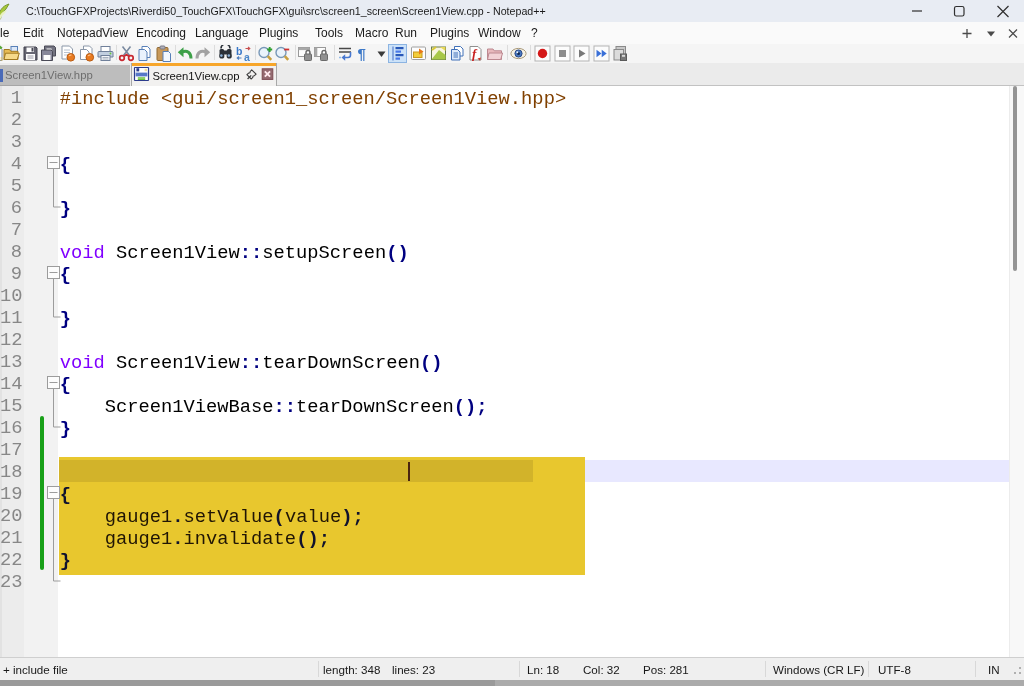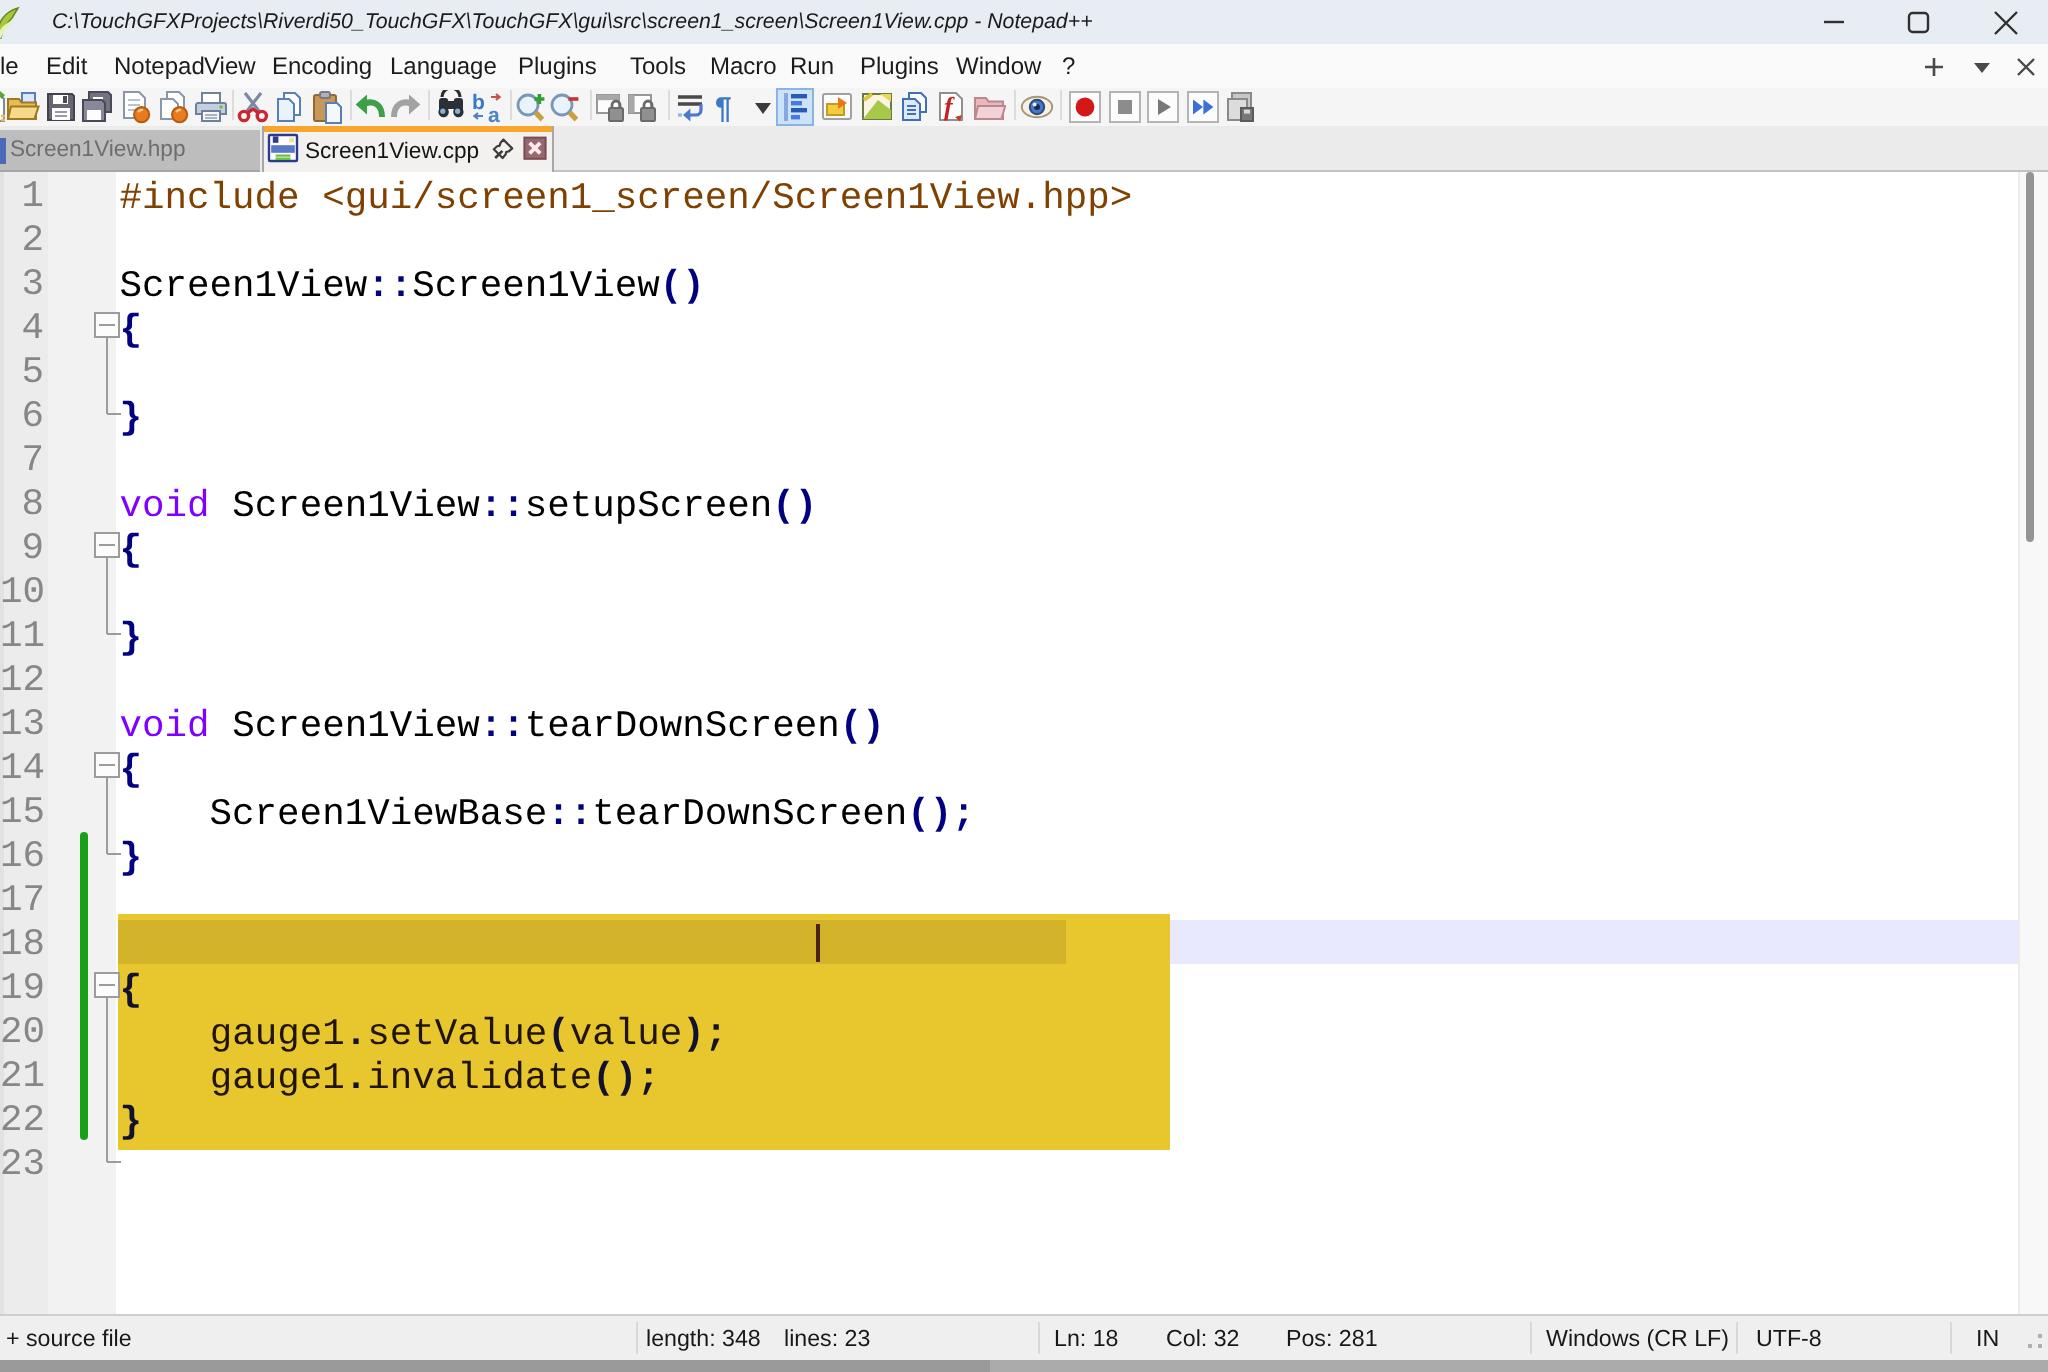--- a/index.html
+++ b/index.html
@@ -1,21 +1,21 @@
 <!DOCTYPE html>
 <html><head>
 <meta charset="utf-8">
 <style>
   html,body{margin:0;padding:0;}
   body{width:1024px;height:686px;position:relative;overflow:hidden;background:#fff;
        font-family:"Liberation Sans",sans-serif;}
   .abs{position:absolute;}
   
   #titlebar{left:0;top:0;width:1024px;height:22px;background:#e8ecf3;}
-  #title-txt{left:26px;top:0;height:22px;line-height:23px;font-size:10.65px;color:#1b1b1b;white-space:pre;font-style:italic;}
+  #title-txt{left:26px;top:0;height:22px;line-height:23px;font-size:10.65px;color:#1b1b1b;white-space:pre;}
   #menubar{left:0;top:22px;width:1024px;height:22px;background:#fafafa;}
   .mi{position:absolute;top:0;height:22px;line-height:23px;font-size:12px;color:#1b1b1b;}
   #toolbar{left:0;top:44px;width:1024px;height:19px;background:#f5f5f5;}
   .tsep{position:absolute;top:1px;width:1px;height:15px;background:#dcdcdc;}
   .ticon{position:absolute;top:1px;width:17px;height:17px;}
   #tabbar{left:0;top:63px;width:1024px;height:23px;background:#ebebeb;}
   #tab1{left:0;top:2px;width:130px;height:21px;background:#bdbdbd;position:absolute;}
   #tab1 .txt{position:absolute;left:5px;top:0;height:21px;line-height:21px;font-size:11.3px;color:#6e6e6e;}
   #tab1 .icsliver{position:absolute;left:0;top:4px;width:3px;height:13px;background:#4a6ab8;}
   #tab2{left:130.5px;top:0;width:146.5px;height:23px;background:#f2f1f0;position:absolute;
@@ -323,41 +323,40 @@
       <g fill="#fcfcfc">
         <rect x="47.5" y="70.5" width="12" height="12"></rect>
         <rect x="47.5" y="180.5" width="12" height="12"></rect>
         <rect x="47.5" y="290.5" width="12" height="12"></rect>
         <rect x="47.5" y="400.5" width="12" height="12"></rect>
       </g>
       <path d="M49.5 76.5 H57.5 M49.5 186.5 H57.5 M49.5 296.5 H57.5 M49.5 406.5 H57.5"></path>
     </g>
   </svg>
   <div class="cl" style="top:1.5px"><span class="pp">#include &lt;gui/screen1_screen/Screen1View.hpp&gt;</span></div>
-  <div class="cl" style="top:45.5px">Screen1View<span class="op">::</span>Screen1View<span class="op">()</span></div>
   <div class="cl" style="top:67.5px"><span class="op">{</span></div>
   <div class="cl" style="top:111.5px"><span class="op">}</span></div>
   <div class="cl" style="top:155.5px"><span class="kw">void</span> Screen1View<span class="op">::</span>setupScreen<span class="op">()</span></div>
   <div class="cl" style="top:177.5px"><span class="op">{</span></div>
   <div class="cl" style="top:221.5px"><span class="op">}</span></div>
   <div class="cl" style="top:265.5px"><span class="kw">void</span> Screen1View<span class="op">::</span>tearDownScreen<span class="op">()</span></div>
   <div class="cl" style="top:287.5px"><span class="op">{</span></div>
   <div class="cl" style="top:309.5px">    Screen1ViewBase<span class="op">::</span>tearDownScreen<span class="op">();</span></div>
   <div class="cl" style="top:331.5px"><span class="op">}</span></div>
   <div class="cl" style="top:397.5px"><span class="opy">{</span></div>
   <div class="cl" style="top:419.5px">    <span class="idy">gauge1</span><span class="opy">.</span><span class="idy">setValue</span><span class="opy">(</span><span class="idy">value</span><span class="opy">);</span></div>
   <div class="cl" style="top:441.5px">    <span class="idy">gauge1</span><span class="opy">.</span><span class="idy">invalidate</span><span class="opy">();</span></div>
   <div class="cl" style="top:463.5px"><span class="opy">}</span></div>
   <div id="caret"></div>
   <div id="sbtrack"></div>
   <div id="sbthumb"></div>
 </div>
 
 <div class="abs" id="statusbar">
-  <div class="st" style="left:3px">+ source file</div>
+  <div class="st" style="left:3px">+ include file</div>
   <div class="st" style="left:323px">length: 348</div>
   <div class="st" style="left:392px">lines: 23</div>
   <div class="st" style="left:527px">Ln: 18</div>
   <div class="st" style="left:583px">Col: 32</div>
   <div class="st" style="left:643px">Pos: 281</div>
   <div class="st" style="left:773px">Windows (CR LF)</div>
   <div class="st" style="left:878px">UTF-8</div>
   <div class="st" style="left:988px">IN</div>
   <div class="ssep" style="left:318px"></div>
   <div class="ssep" style="left:519px"></div>

